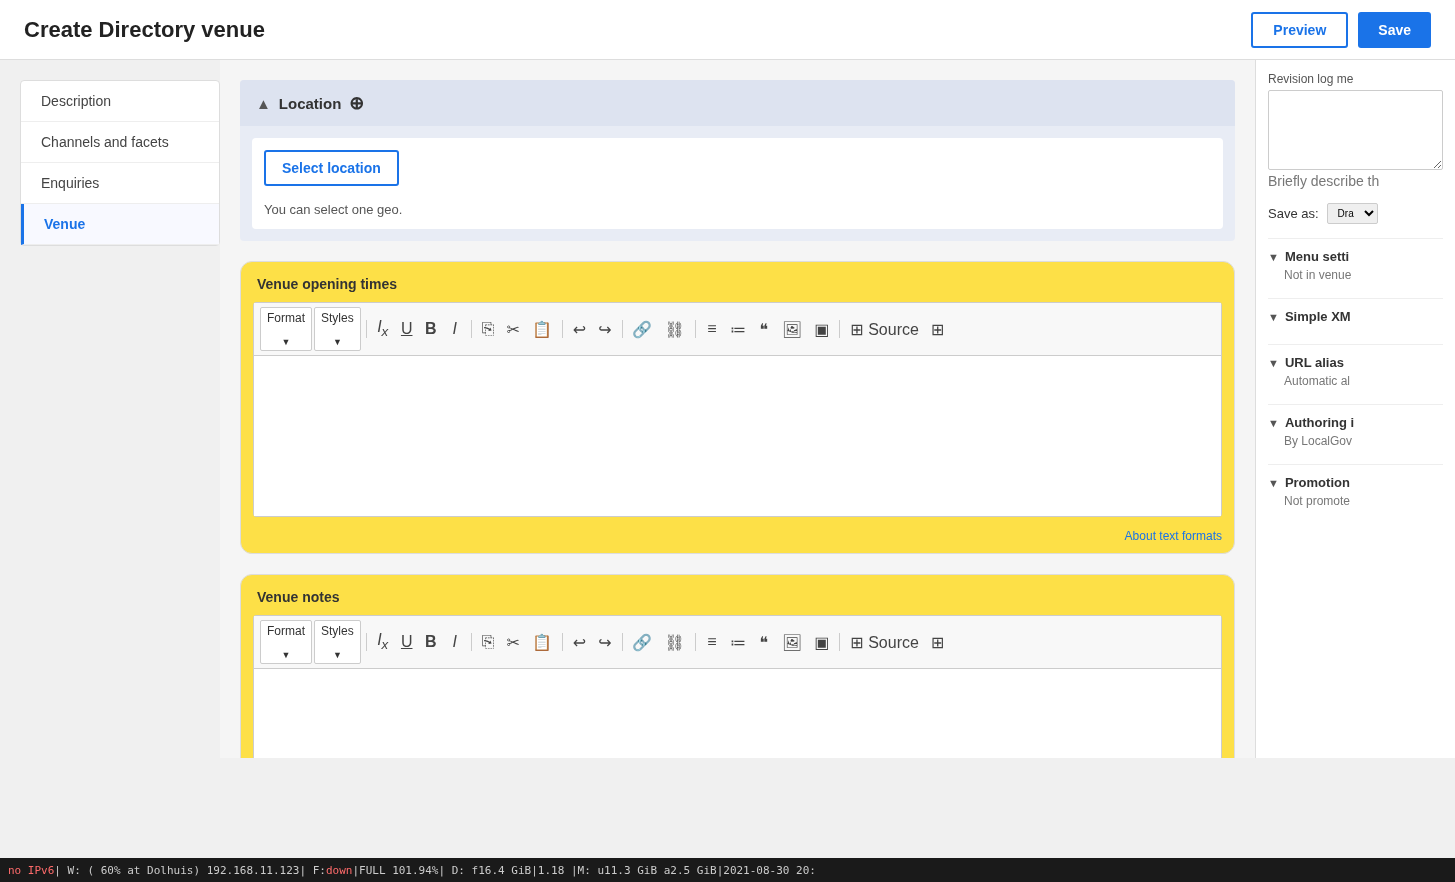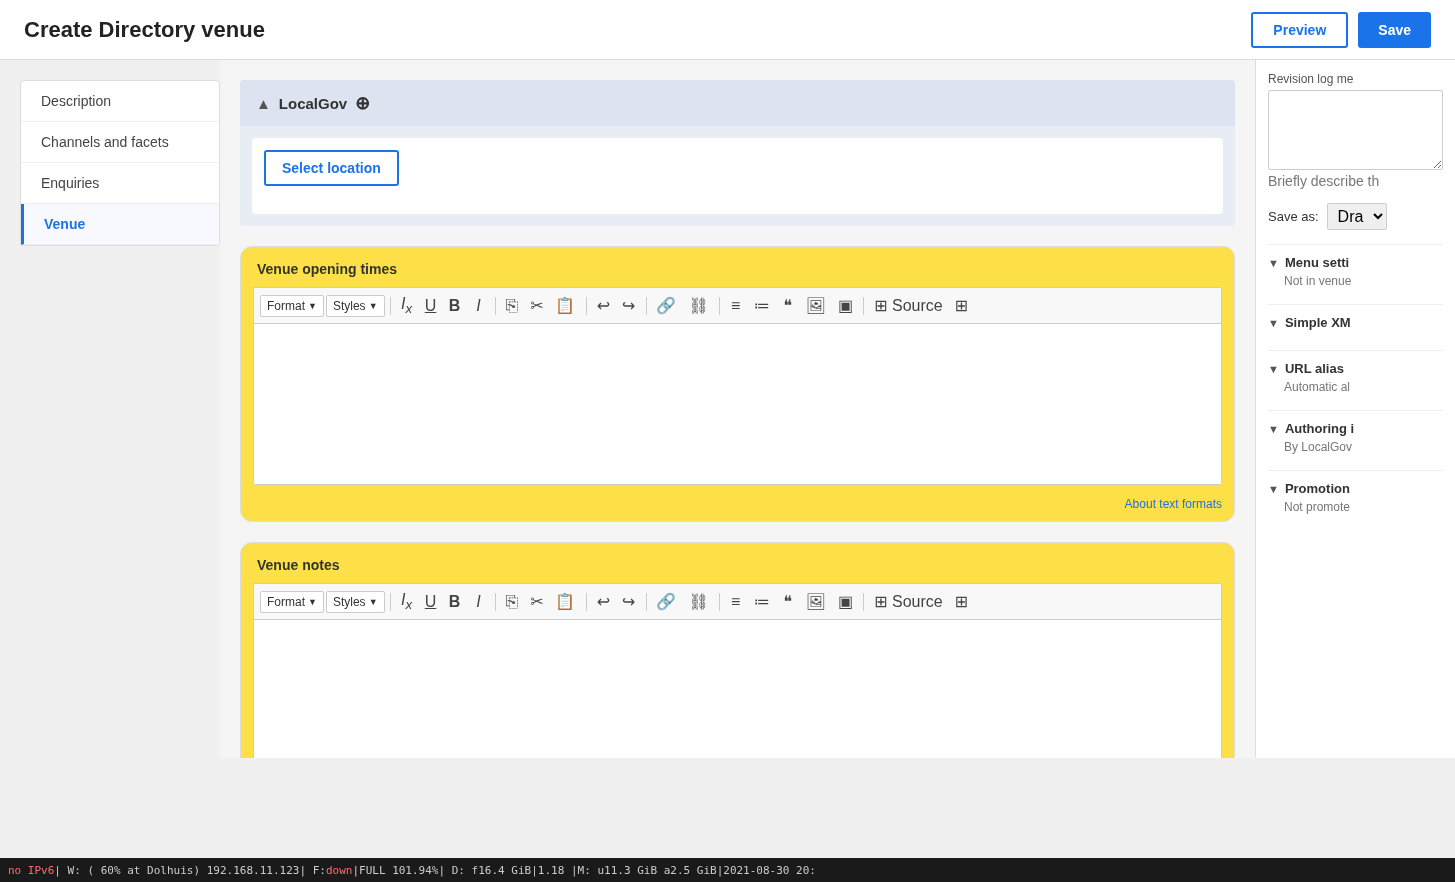--- a/index.html
+++ b/index.html
@@ -133,27 +133,28 @@
       align-items: center;
       padding: 4px 6px;
       background: #f8f8f8;
       border-bottom: 1px solid #ccc;
       gap: 2px;
       flex-wrap: wrap;
     }
     .toolbar-dropdown {
       display: flex;
       align-items: center;
-      gap: 3px;
+      gap: 12px;
       padding: 3px 6px;
       background: #fff;
       border: 1px solid #ccc;
       border-radius: 2px;
       font-size: 12px;
       cursor: pointer;
+      flex-direction: column;
     }
     .toolbar-dropdown .arrow {
       font-size: 9px;
     }
     .toolbar-sep {
       width: 1px;
       height: 18px;
       background: #ccc;
       margin: 0 3px;
     }
@@ -219,21 +220,21 @@
     }
     .right-panel-field .save-as-row {
       display: flex;
       align-items: center;
       gap: 8px;
     }
     .right-panel-field select {
       border: 1px solid #ccc;
       border-radius: 2px;
       padding: 3px 6px;
-      font-size: 16px;
+      font-size: 10px;
     }
     .collapsible-section {
       border-top: 1px solid #eee;
       padding: 10px 0;
       margin-top: 6px;
     }
     .collapsible-header {
       display: flex;
       align-items: center;
       gap: 6px;
@@ -324,25 +325,26 @@
           <span>Venue</span>
         </div>
       </div>
     </div>
 
     <div class="content-area">
 
       <div class="location-section">
         <div class="location-header">
           <span class="chevron">▲</span>
-          <span>LocalGov</span>
+          <span>Location</span>
           <span style="margin-left:8px; font-size:18px;">⊕</span>
         </div>
         <div class="location-body">
           <button class="btn-select-location">Select location</button>
+          <p class="location-hint">You can select one geo.</p>
         </div>
       </div>
 
       <div class="venue-section">
         <div class="venue-section-title">Venue opening times</div>
         <div class="editor-container">
           <div class="editor-toolbar">
             <div class="toolbar-dropdown">
               <span>Format</span>
               <span class="arrow">▼</span>

